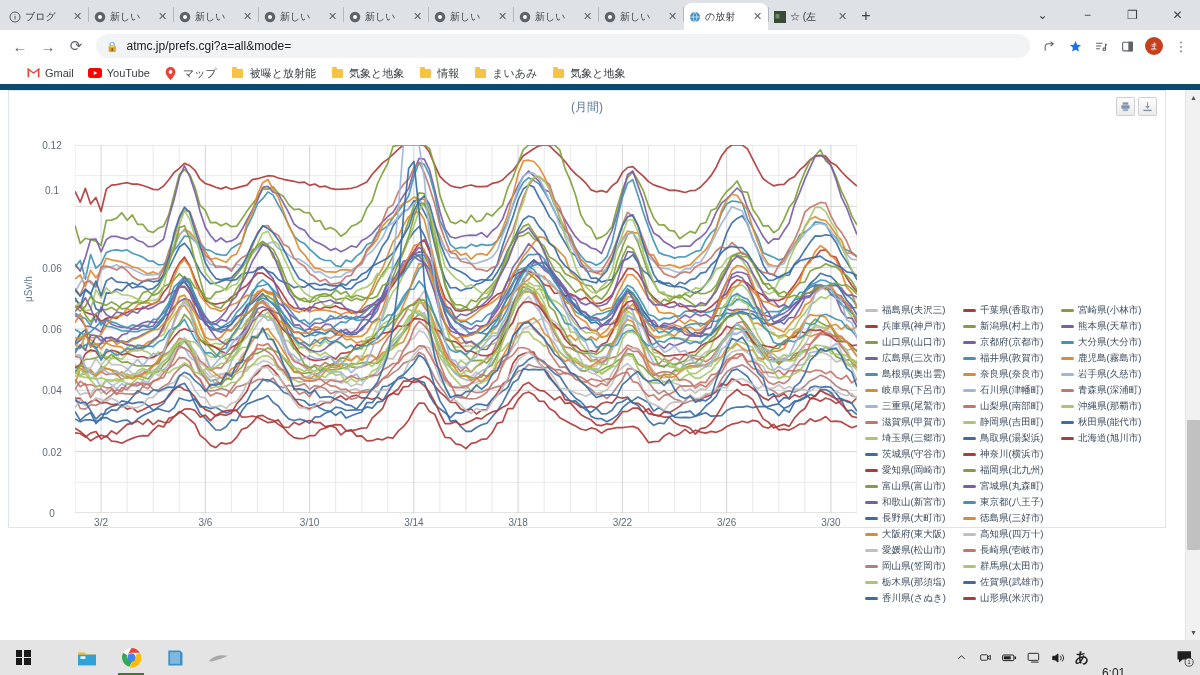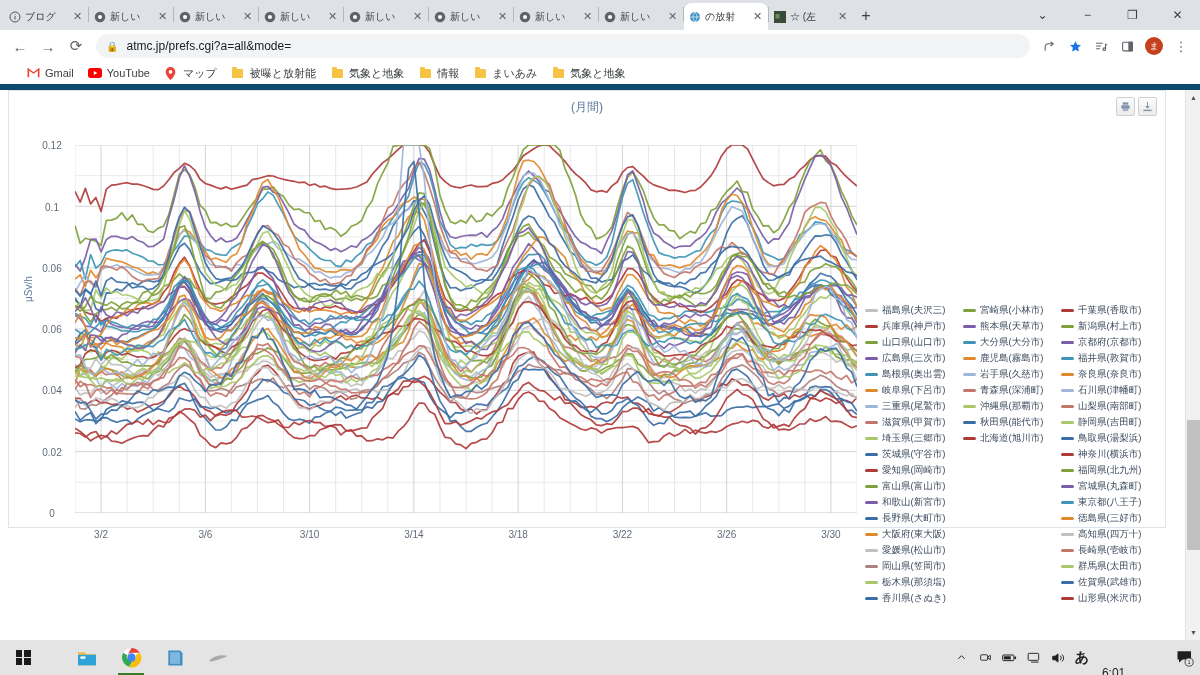--- a/index.html
+++ b/index.html
@@ -62,21 +62,21 @@
              background:linear-gradient(#fdfdfd,#eceaea); display:flex;
              align-items:center; justify-content:center; }
 
   .plotwrap { position:absolute; left:0; top:26px; width:100%; height:412px; }
   .ylabel { position:absolute; left:14px; top:185px; font-size:10px; color:#5b7a9e;
             transform:rotate(-90deg); transform-origin:left top; white-space:nowrap; }
   .yticks { position:absolute; left:24px; top:0; width:38px; height:400px; }
   .ytick { position:absolute; right:0; font-size:10px; color:#5f6b7a; transform:translateY(-50%);
            text-align:center; width:100%; }
   .plot { position:absolute; left:66px; top:28px; width:782px; height:368px; }
-  .xticks { position:absolute; left:66px; top:412px; width:782px; height:16px; }
+  .xticks { position:absolute; left:66px; top:400px; width:782px; height:16px; }
   .xtick { position:absolute; font-size:10px; color:#5f6b7a; transform:translateX(-50%); }
 
   .legend { position:absolute; left:856px; top:185px; width:296px; display:flex;
             font-size:9.5px; color:#3c4b5e;text-align:center; }
   .legcol { width:98px; }
   .legrow { display:flex; align-items:center; height:16px; white-space:nowrap; }
   .swatch { width:13px; height:3px; border-radius:2px; margin-right:4px; flex:0 0 13px; }
   .legtxt { font-size:9.5px; }
 
   
@@ -359,21 +359,21 @@
         </div>
 
         <div class="plotwrap">
           <div class="ylabel">μSv/h</div>
           <div class="yticks" id="y-ticks">
               <div class="ytick" style="top: 396px;">0</div>
               <div class="ytick" style="top: 334.667px;">0.02</div>
               <div class="ytick" style="top: 273.333px;">0.04</div>
               <div class="ytick" style="top: 212px;">0.06</div>
               <div class="ytick" style="top: 150.667px;">0.06</div>
-              <div class="ytick" style="top: 90px;">0.1</div>
+              <div class="ytick" style="top: 73px;">0.1</div>
               <div class="ytick" style="top: 28px;">0.12</div>
             </div>
           <div class="plot">
             <svg id="chart-svg" width="782" height="368" viewBox="0 0 782 368">
                 <line x1="0" x2="782" y1="368" y2="368" stroke="#c8c8c8" stroke-width="1"></line>
                 <line x1="0" x2="782" y1="306.66666666666663" y2="306.66666666666663" stroke="#c8c8c8" stroke-width="0.8"></line>
                 <line x1="0" x2="782" y1="245.33333333333331" y2="245.33333333333331" stroke="#c8c8c8" stroke-width="0.8"></line>
                 <line x1="0" x2="782" y1="184" y2="184" stroke="#c8c8c8" stroke-width="0.8"></line>
                 <line x1="0" x2="782" y1="122.66666666666663" y2="122.66666666666663" stroke="#c8c8c8" stroke-width="0.8"></line>
                 <line x1="0" x2="782" y1="61.333333333333314" y2="61.333333333333314" stroke="#c8c8c8" stroke-width="0.8"></line>
@@ -548,20 +548,98 @@
                   <span class="swatch" style="background: rgb(168, 200, 106);"></span>
                   <span class="legtxt">栃木県(那須塩)</span>
                 </div>
                 <div class="legrow">
                   <span class="swatch" style="background: rgb(58, 110, 165);"></span>
                   <span class="legtxt">香川県(さぬき)</span>
                 </div>
               </div>
               <div class="legcol">
                 <div class="legrow">
+                  <span class="swatch" style="background: rgb(176, 58, 58);"></span>
+                  <span class="legtxt">千葉県(香取市)</span>
+                </div>
+                <div class="legrow">
+                  <span class="swatch" style="background: rgb(127, 161, 58);"></span>
+                  <span class="legtxt">新潟県(村上市)</span>
+                </div>
+                <div class="legrow">
+                  <span class="swatch" style="background: rgb(123, 94, 167);"></span>
+                  <span class="legtxt">京都府(京都市)</span>
+                </div>
+                <div class="legrow">
+                  <span class="swatch" style="background: rgb(63, 149, 181);"></span>
+                  <span class="legtxt">福井県(敦賀市)</span>
+                </div>
+                <div class="legrow">
+                  <span class="swatch" style="background: rgb(224, 138, 48);"></span>
+                  <span class="legtxt">奈良県(奈良市)</span>
+                </div>
+                <div class="legrow">
+                  <span class="swatch" style="background: rgb(159, 182, 217);"></span>
+                  <span class="legtxt">石川県(津幡町)</span>
+                </div>
+                <div class="legrow">
+                  <span class="swatch" style="background: rgb(196, 118, 107);"></span>
+                  <span class="legtxt">山梨県(南部町)</span>
+                </div>
+                <div class="legrow">
+                  <span class="swatch" style="background: rgb(168, 200, 106);"></span>
+                  <span class="legtxt">静岡県(吉田町)</span>
+                </div>
+                <div class="legrow">
+                  <span class="swatch" style="background: rgb(58, 110, 165);"></span>
+                  <span class="legtxt">鳥取県(湯梨浜)</span>
+                </div>
+                <div class="legrow">
+                  <span class="swatch" style="background: rgb(176, 58, 58);"></span>
+                  <span class="legtxt">神奈川(横浜市)</span>
+                </div>
+                <div class="legrow">
+                  <span class="swatch" style="background: rgb(127, 161, 58);"></span>
+                  <span class="legtxt">福岡県(北九州)</span>
+                </div>
+                <div class="legrow">
+                  <span class="swatch" style="background: rgb(123, 94, 167);"></span>
+                  <span class="legtxt">宮城県(丸森町)</span>
+                </div>
+                <div class="legrow">
+                  <span class="swatch" style="background: rgb(63, 149, 181);"></span>
+                  <span class="legtxt">東京都(八王子)</span>
+                </div>
+                <div class="legrow">
+                  <span class="swatch" style="background: rgb(224, 138, 48);"></span>
+                  <span class="legtxt">徳島県(三好市)</span>
+                </div>
+                <div class="legrow">
+                  <span class="swatch" style="background: rgb(192, 192, 192);"></span>
+                  <span class="legtxt">高知県(四万十)</span>
+                </div>
+                <div class="legrow">
+                  <span class="swatch" style="background: rgb(196, 118, 107);"></span>
+                  <span class="legtxt">長崎県(壱岐市)</span>
+                </div>
+                <div class="legrow">
+                  <span class="swatch" style="background: rgb(168, 200, 106);"></span>
+                  <span class="legtxt">群馬県(太田市)</span>
+                </div>
+                <div class="legrow">
+                  <span class="swatch" style="background: rgb(58, 110, 165);"></span>
+                  <span class="legtxt">佐賀県(武雄市)</span>
+                </div>
+                <div class="legrow">
+                  <span class="swatch" style="background: rgb(176, 58, 58);"></span>
+                  <span class="legtxt">山形県(米沢市)</span>
+                </div>
+              </div>
+              <div class="legcol">
+                <div class="legrow">
                   <span class="swatch" style="background: rgb(127, 161, 58);"></span>
                   <span class="legtxt">宮崎県(小林市)</span>
                 </div>
                 <div class="legrow">
                   <span class="swatch" style="background: rgb(123, 94, 167);"></span>
                   <span class="legtxt">熊本県(天草市)</span>
                 </div>
                 <div class="legrow">
                   <span class="swatch" style="background: rgb(63, 149, 181);"></span>
                   <span class="legtxt">大分県(大分市)</span>
@@ -582,98 +660,20 @@
                   <span class="swatch" style="background: rgb(168, 200, 106);"></span>
                   <span class="legtxt">沖縄県(那覇市)</span>
                 </div>
                 <div class="legrow">
                   <span class="swatch" style="background: rgb(58, 110, 165);"></span>
                   <span class="legtxt">秋田県(能代市)</span>
                 </div>
                 <div class="legrow">
                   <span class="swatch" style="background: rgb(176, 58, 58);"></span>
                   <span class="legtxt">北海道(旭川市)</span>
-                </div>
-              </div>
-              <div class="legcol">
-                <div class="legrow">
-                  <span class="swatch" style="background: rgb(176, 58, 58);"></span>
-                  <span class="legtxt">千葉県(香取市)</span>
-                </div>
-                <div class="legrow">
-                  <span class="swatch" style="background: rgb(127, 161, 58);"></span>
-                  <span class="legtxt">新潟県(村上市)</span>
-                </div>
-                <div class="legrow">
-                  <span class="swatch" style="background: rgb(123, 94, 167);"></span>
-                  <span class="legtxt">京都府(京都市)</span>
-                </div>
-                <div class="legrow">
-                  <span class="swatch" style="background: rgb(63, 149, 181);"></span>
-                  <span class="legtxt">福井県(敦賀市)</span>
-                </div>
-                <div class="legrow">
-                  <span class="swatch" style="background: rgb(224, 138, 48);"></span>
-                  <span class="legtxt">奈良県(奈良市)</span>
-                </div>
-                <div class="legrow">
-                  <span class="swatch" style="background: rgb(159, 182, 217);"></span>
-                  <span class="legtxt">石川県(津幡町)</span>
-                </div>
-                <div class="legrow">
-                  <span class="swatch" style="background: rgb(196, 118, 107);"></span>
-                  <span class="legtxt">山梨県(南部町)</span>
-                </div>
-                <div class="legrow">
-                  <span class="swatch" style="background: rgb(168, 200, 106);"></span>
-                  <span class="legtxt">静岡県(吉田町)</span>
-                </div>
-                <div class="legrow">
-                  <span class="swatch" style="background: rgb(58, 110, 165);"></span>
-                  <span class="legtxt">鳥取県(湯梨浜)</span>
-                </div>
-                <div class="legrow">
-                  <span class="swatch" style="background: rgb(176, 58, 58);"></span>
-                  <span class="legtxt">神奈川(横浜市)</span>
-                </div>
-                <div class="legrow">
-                  <span class="swatch" style="background: rgb(127, 161, 58);"></span>
-                  <span class="legtxt">福岡県(北九州)</span>
-                </div>
-                <div class="legrow">
-                  <span class="swatch" style="background: rgb(123, 94, 167);"></span>
-                  <span class="legtxt">宮城県(丸森町)</span>
-                </div>
-                <div class="legrow">
-                  <span class="swatch" style="background: rgb(63, 149, 181);"></span>
-                  <span class="legtxt">東京都(八王子)</span>
-                </div>
-                <div class="legrow">
-                  <span class="swatch" style="background: rgb(224, 138, 48);"></span>
-                  <span class="legtxt">徳島県(三好市)</span>
-                </div>
-                <div class="legrow">
-                  <span class="swatch" style="background: rgb(192, 192, 192);"></span>
-                  <span class="legtxt">高知県(四万十)</span>
-                </div>
-                <div class="legrow">
-                  <span class="swatch" style="background: rgb(196, 118, 107);"></span>
-                  <span class="legtxt">長崎県(壱岐市)</span>
-                </div>
-                <div class="legrow">
-                  <span class="swatch" style="background: rgb(168, 200, 106);"></span>
-                  <span class="legtxt">群馬県(太田市)</span>
-                </div>
-                <div class="legrow">
-                  <span class="swatch" style="background: rgb(58, 110, 165);"></span>
-                  <span class="legtxt">佐賀県(武雄市)</span>
-                </div>
-                <div class="legrow">
-                  <span class="swatch" style="background: rgb(176, 58, 58);"></span>
-                  <span class="legtxt">山形県(米沢市)</span>
                 </div>
               </div>
             </div>
         </div>
       </div>
 
     </div>
   </div>
 
   <div class="vscroll">

